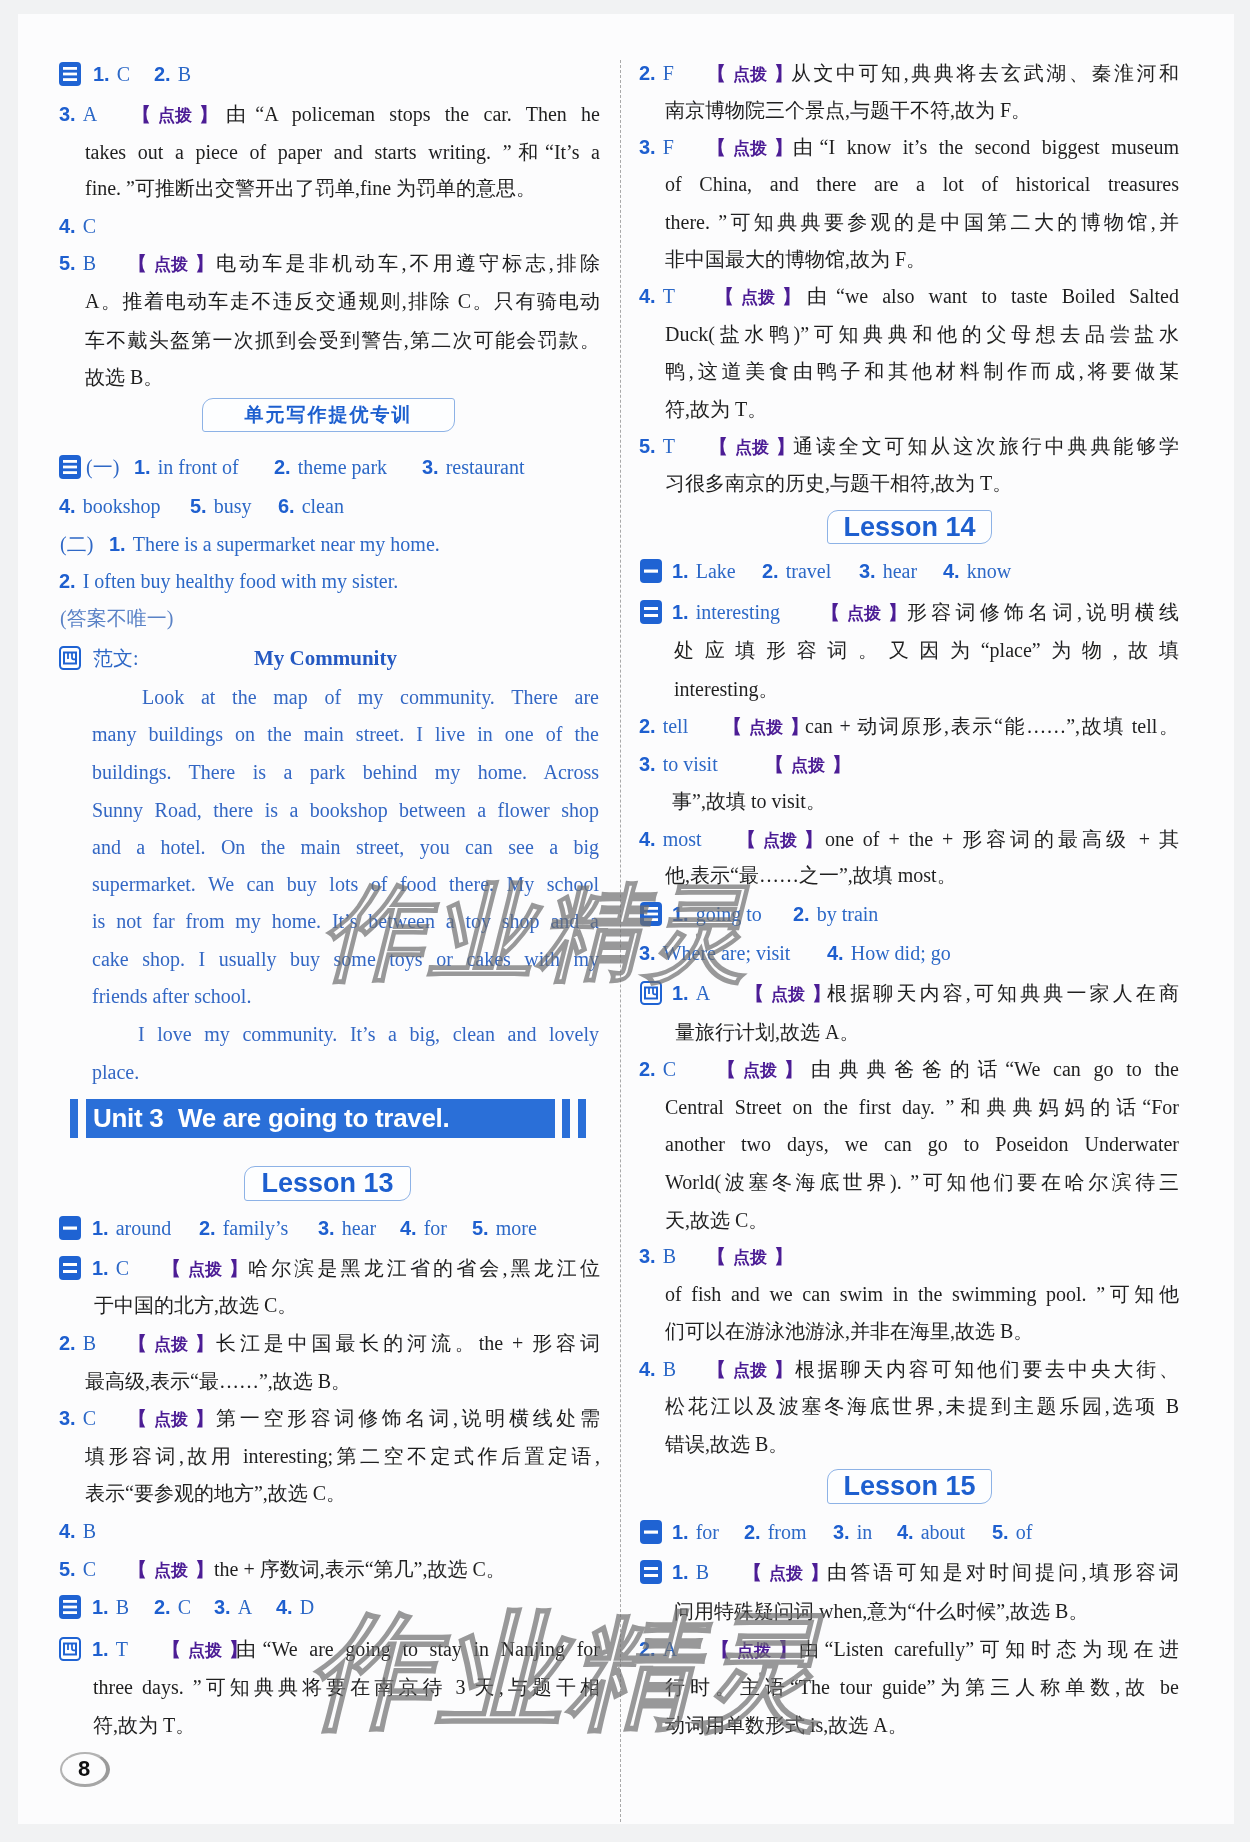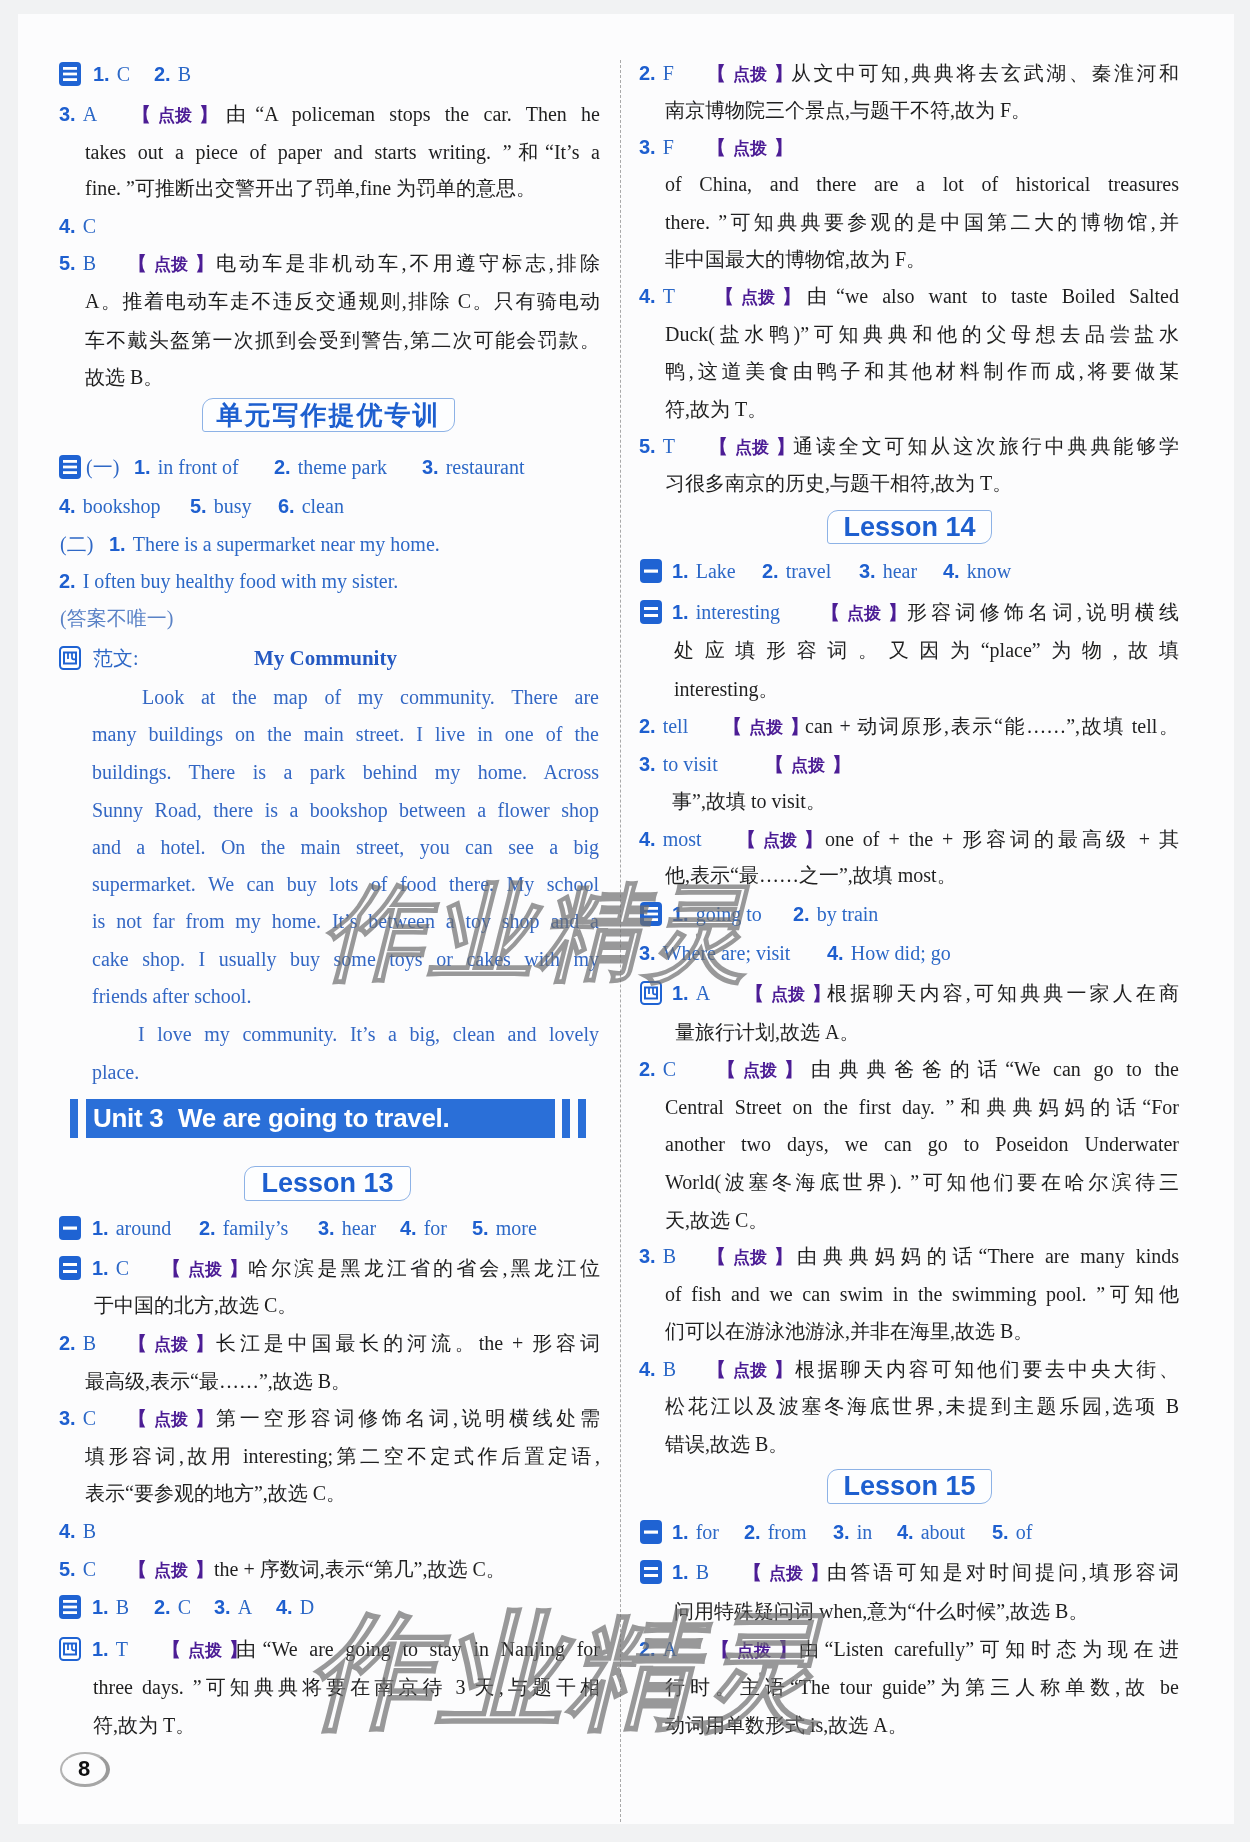--- a/index.html
+++ b/index.html
@@ -15,21 +15,21 @@
 .hint{position:absolute;top:0;color:#4c1d95;font-weight:bold;white-space:nowrap}
 .hint .b{font-family:"DejaVu Sans",sans-serif;font-size:19px;font-weight:bold}
 .hint .w{font-family:"DejaVu Sans",sans-serif;font-size:17px;font-weight:bold;margin:0 7px}
 .t{position:absolute;top:0;right:0;height:30px;overflow:hidden;white-space:normal;color:#1f1f1f}
 .j{text-align:justify;text-align-last:justify}
 .ico{position:absolute;top:3px;width:22px;height:24px;line-height:0}
 .essay{color:#3367c4}
 .note{color:#5a82c6}
 .ess-title{font-weight:bold;color:#2559c2;font-size:21px}
 .lbox{position:absolute;border:1.5px solid #8db2e6;border-radius:11px 3px 11px 3px;display:flex;align-items:center;justify-content:center;font-family:"Liberation Sans","DejaVu Sans",sans-serif;font-weight:bold;font-size:27px;color:#1d5fcf;background:#fdfeff;white-space:nowrap}
-.lbox.cn{font-size:26px;letter-spacing:2px}
+.lbox.cn{font-size:19px;letter-spacing:2px}
 .bn{position:absolute;top:1099px;height:39px;background:#2a6fd8}
 .bn span{position:absolute;top:0;line-height:39px;font-family:"Liberation Sans","DejaVu Sans",sans-serif;font-weight:bold;font-size:26px;color:#fff;letter-spacing:-0.3px;white-space:nowrap}
 .pnum{position:absolute;left:60px;top:1752px;width:50px;height:35px;border:2px solid #b3b3b3;border-right:4px solid #9a9a9a;border-bottom:3px solid #a6a6a6;border-radius:50%;display:flex;align-items:center;justify-content:center;font-family:"Liberation Sans","DejaVu Sans",sans-serif;font-weight:bold;font-size:22px;color:#111}
 .wm{position:absolute;color:transparent;-webkit-text-stroke:1.4px rgba(110,110,110,.7);font-family:"DejaVu Sans",sans-serif;font-weight:bold;transform:skewX(-14deg);letter-spacing:4px;white-space:nowrap;line-height:1;pointer-events:none;z-index:5}
 </style>
 </head>
 <body>
 
 <div class="page"></div>
 <div class="divider"></div>
@@ -213,20 +213,21 @@
 <div class="row" style="top:58px;left:639px;width:540px">
   <span class="abs" style="left:0"><span class="n">2.</span><span class="a">F</span></span>
   <span class="hint" style="left:68px"><span class="b">【</span><span class="w">点拨</span><span class="b">】</span></span>
   <span class="t j" style="left:152px">从文中可知,典典将去玄武湖、秦淮河和</span>
 </div>
 <div class="row" style="top:95px;left:665px;width:514px">南京博物院三个景点,与题干不符,故为 F。</div>
 
 <div class="row" style="top:132px;left:639px;width:540px">
   <span class="abs" style="left:0"><span class="n">3.</span><span class="a">F</span></span>
   <span class="hint" style="left:68px"><span class="b">【</span><span class="w">点拨</span><span class="b">】</span></span>
+  <span class="t j" style="left:154px">由“I know it’s the second biggest museum</span>
 </div>
 <div class="row j" style="top:169px;left:665px;width:514px">of China, and there are a lot of historical treasures</div>
 <div class="row j" style="top:207px;left:665px;width:514px">there. ”可知典典要参观的是中国第二大的博物馆,并</div>
 <div class="row" style="top:244px;left:665px;width:514px">非中国最大的博物馆,故为 F。</div>
 
 <div class="row" style="top:281px;left:639px;width:540px">
   <span class="abs" style="left:0"><span class="n">4.</span><span class="a">T</span></span>
   <span class="hint" style="left:76px"><span class="b">【</span><span class="w">点拨</span><span class="b">】</span></span>
   <span class="t j" style="left:168px">由“we also want to taste Boiled Salted</span>
 </div>
@@ -321,21 +322,20 @@
   <span class="t j" style="left:172px">由典典爸爸的话“We can go to the</span>
 </div>
 <div class="row j" style="top:1092px;left:665px;width:514px">Central Street on the first day. ”和典典妈妈的话“For</div>
 <div class="row j" style="top:1129px;left:665px;width:514px">another two days, we can go to Poseidon Underwater</div>
 <div class="row j" style="top:1167px;left:665px;width:514px">World(波塞冬海底世界). ”可知他们要在哈尔滨待三</div>
 <div class="row" style="top:1205px;left:665px;width:514px">天,故选 C。</div>
 
 <div class="row" style="top:1241px;left:639px;width:540px">
   <span class="abs" style="left:0"><span class="n">3.</span><span class="a">B</span></span>
   <span class="hint" style="left:68px"><span class="b">【</span><span class="w">点拨</span><span class="b">】</span></span>
-  <span class="t j" style="left:158px">由典典妈妈的话“There are many kinds</span>
 </div>
 <div class="row j" style="top:1279px;left:665px;width:514px">of fish and we can swim in the swimming pool. ”可知他</div>
 <div class="row" style="top:1316px;left:665px;width:514px">们可以在游泳池游泳,并非在海里,故选 B。</div>
 
 <div class="row" style="top:1354px;left:639px;width:540px">
   <span class="abs" style="left:0"><span class="n">4.</span><span class="a">B</span></span>
   <span class="hint" style="left:68px"><span class="b">【</span><span class="w">点拨</span><span class="b">】</span></span>
   <span class="t j" style="left:156px">根据聊天内容可知他们要去中央大街、</span>
 </div>
 <div class="row j" style="top:1391px;left:665px;width:514px">松花江以及波塞冬海底世界,未提到主题乐园,选项 B</div>

